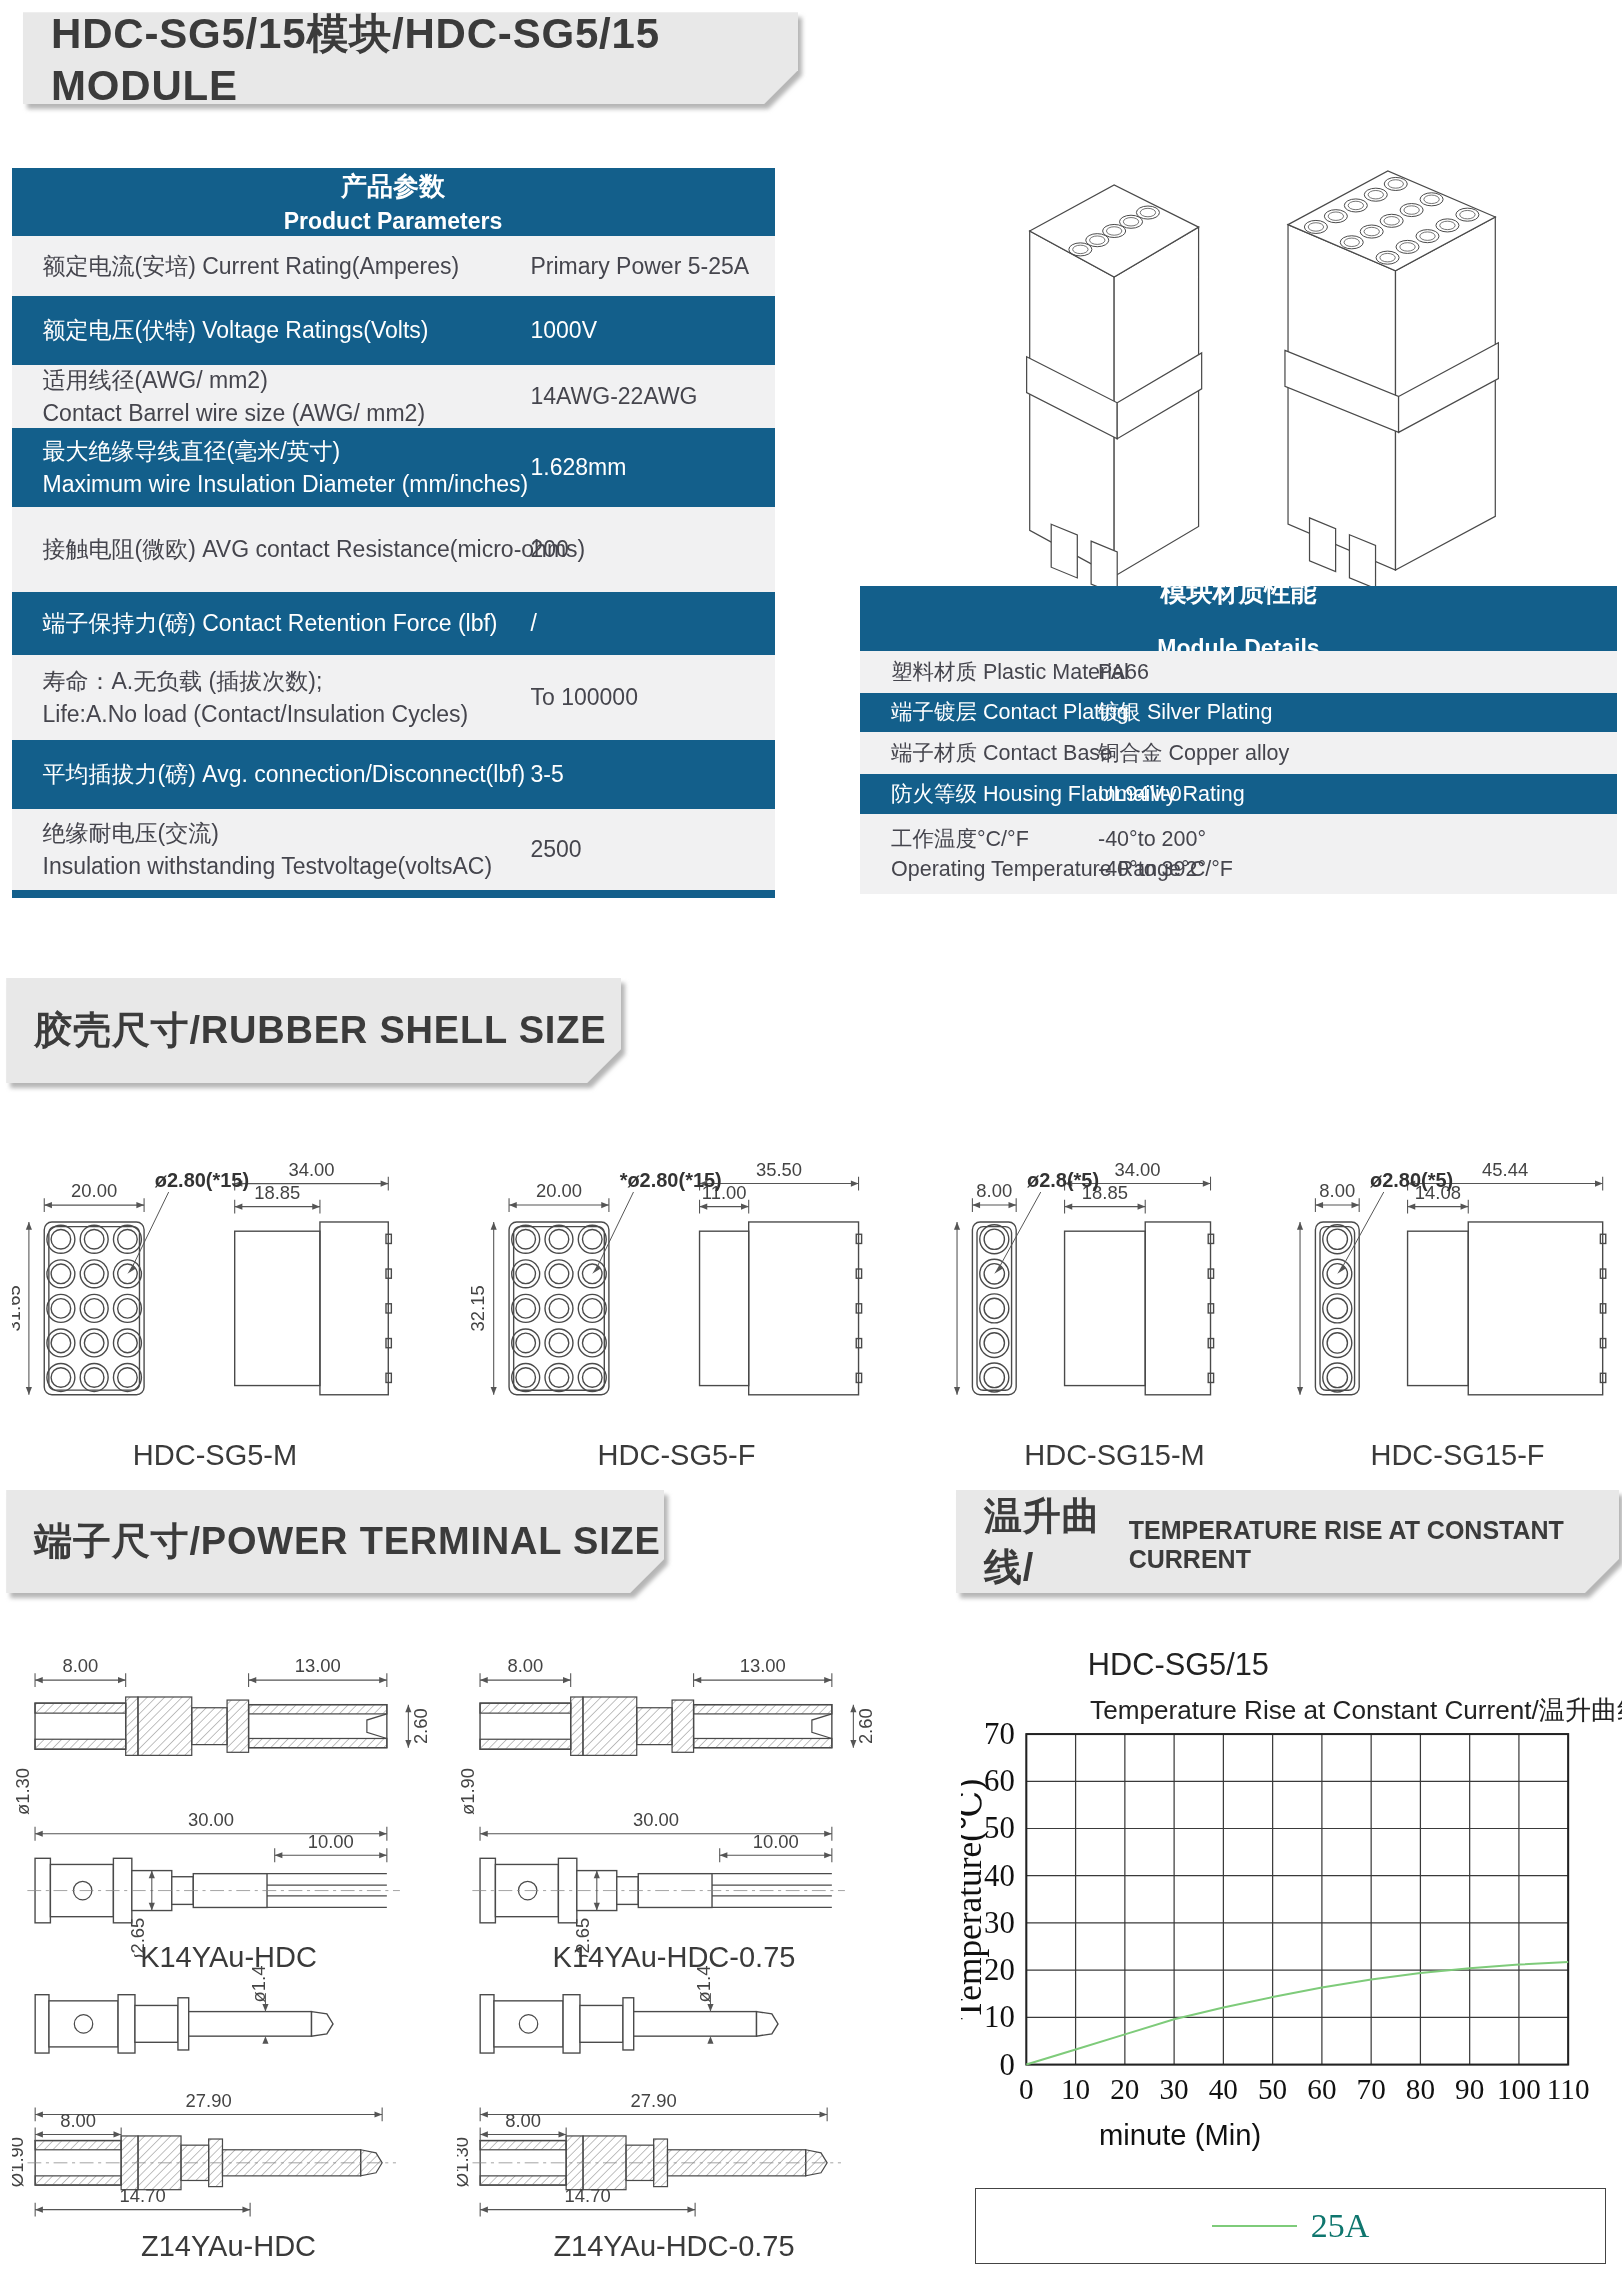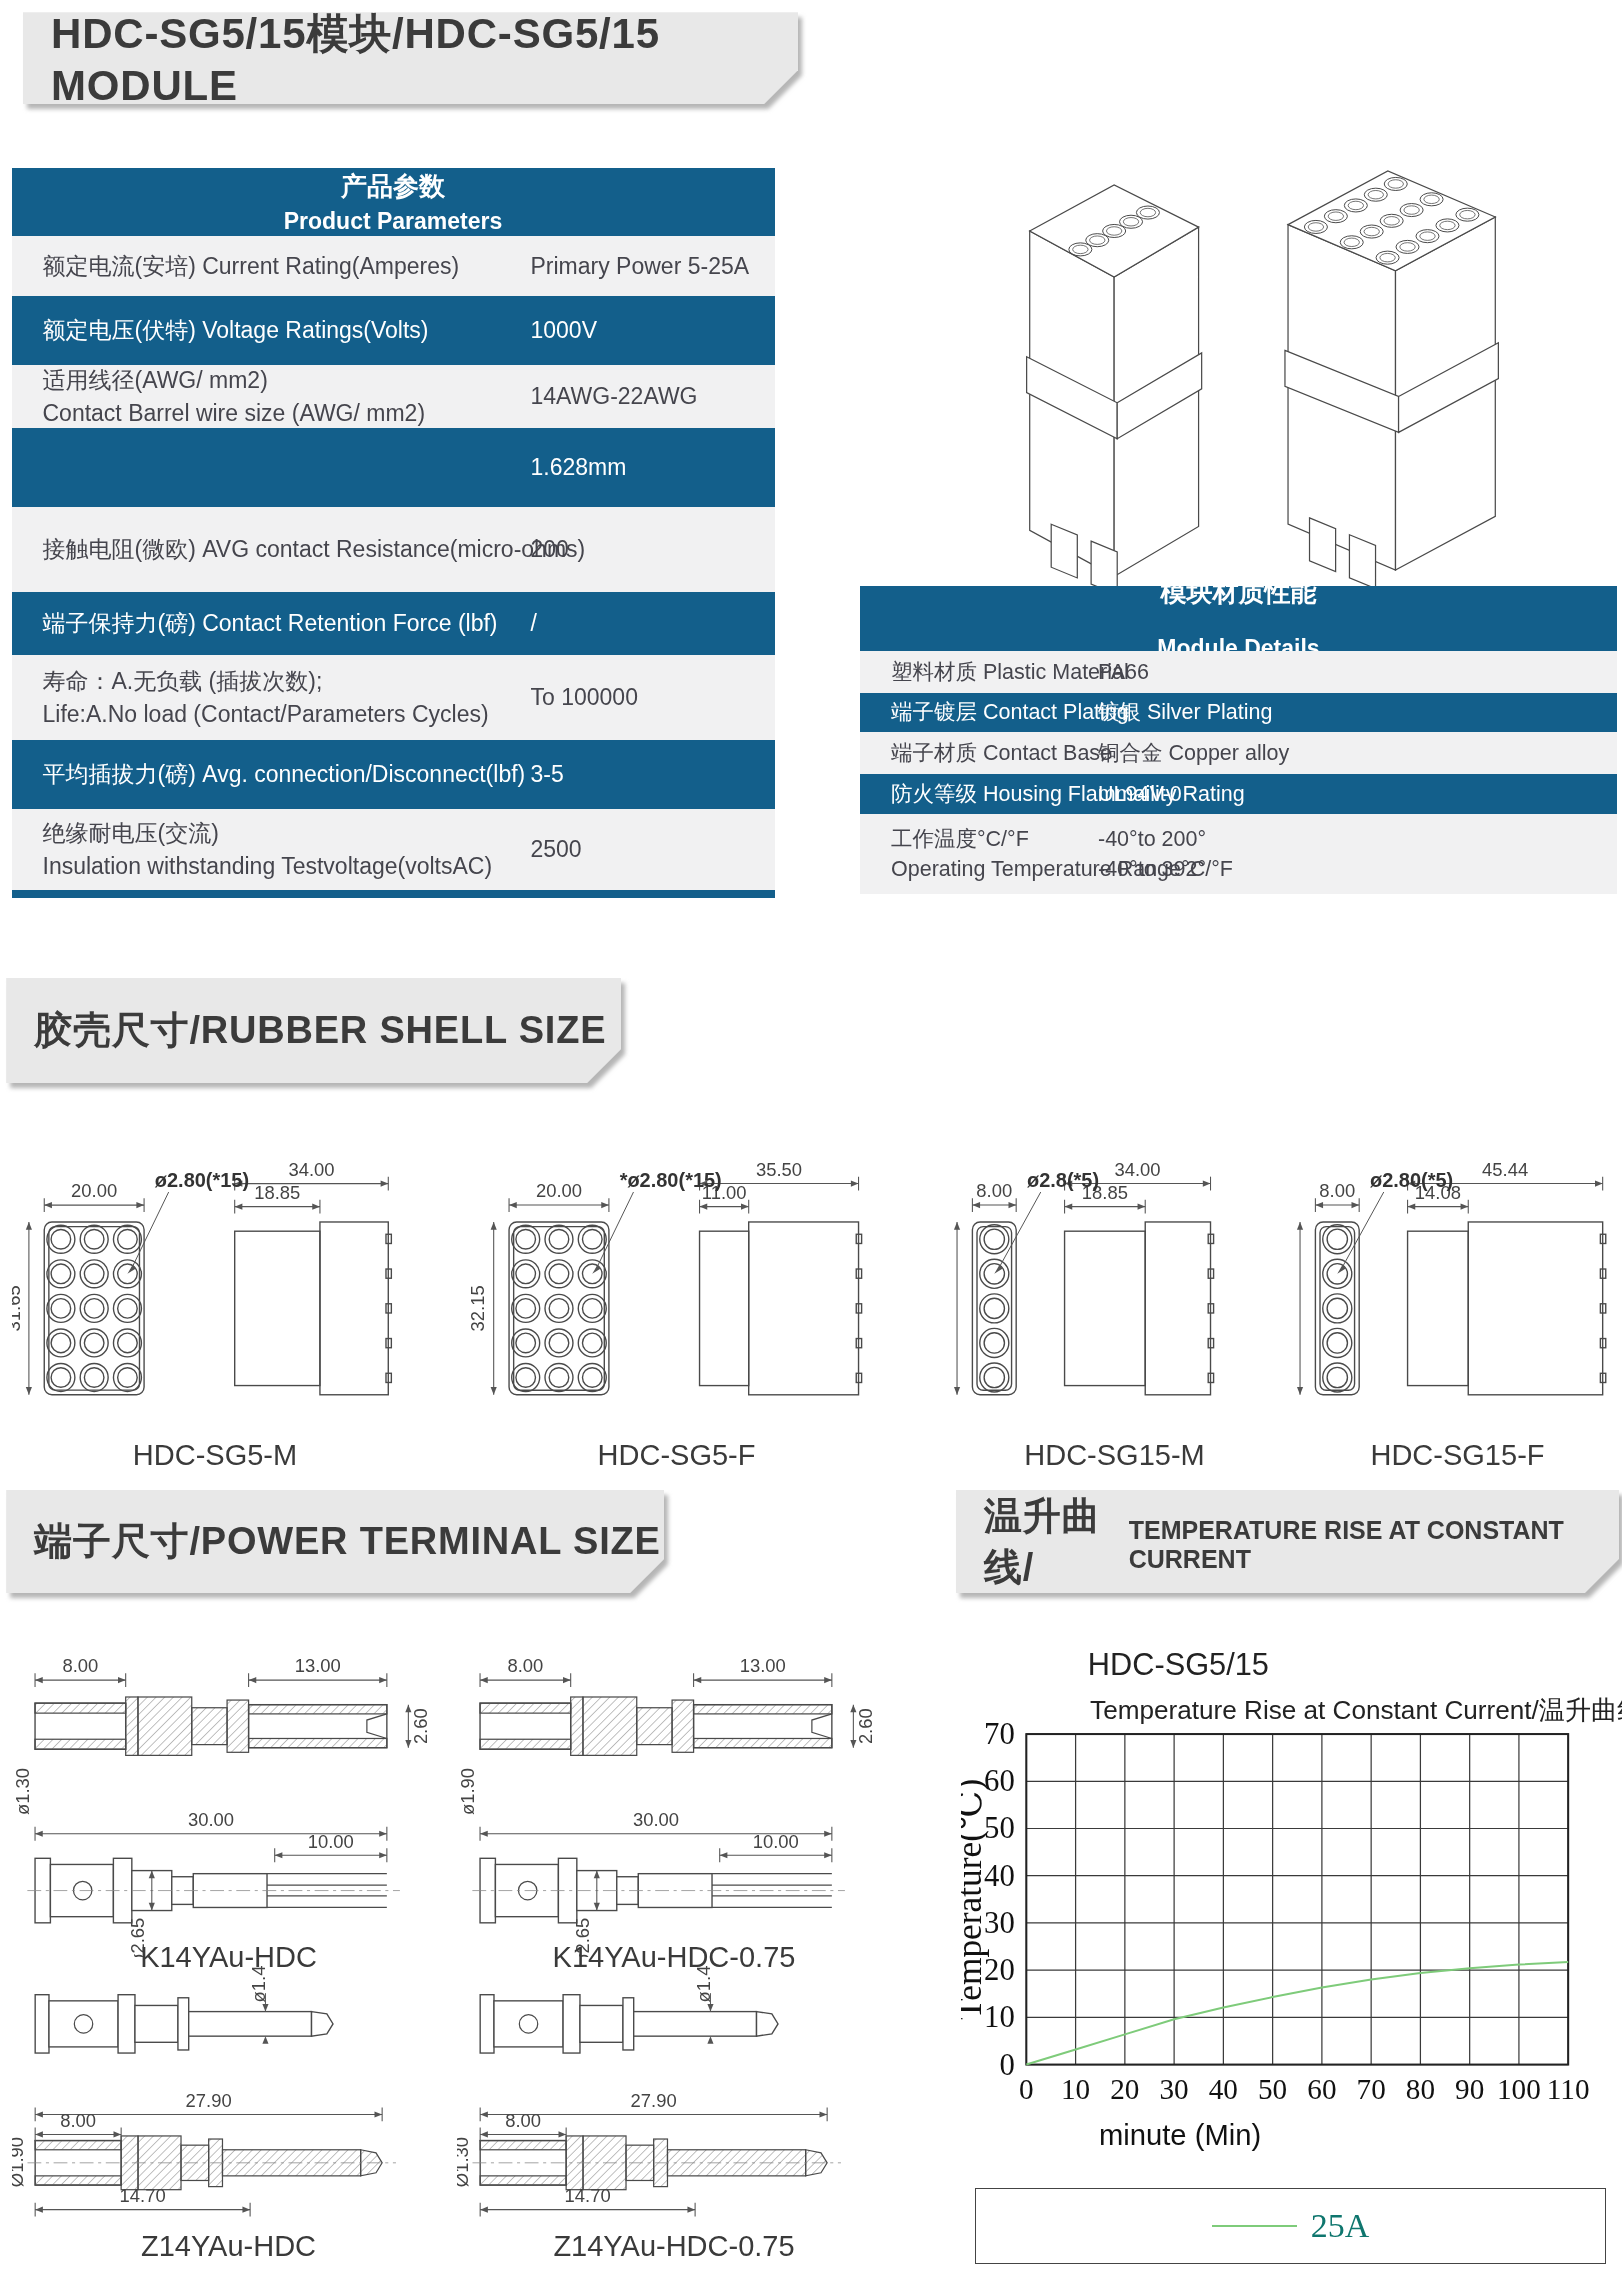--- a/index.html
+++ b/index.html
@@ -136,20 +136,24 @@
         <div class="trow light" style="height: 63px;">
           <div class="tlabel">
             <div>适用线径(AWG/ mm2)</div>
             <div>Contact Barrel wire size (AWG/ mm2)</div>
           </div>
           <div class="tvalue" style="left: 519px;">
             <div>14AWG-22AWG</div>
           </div>
         </div>
         <div class="trow dark" style="height: 79px;">
+          <div class="tlabel">
+            <div>最大绝缘导线直径(毫米/英寸)</div>
+            <div>Maximum wire Insulation Diameter (mm/inches)</div>
+          </div>
           <div class="tvalue" style="left: 519px;">
             <div>1.628mm</div>
           </div>
         </div>
         <div class="trow light" style="height: 85px;">
           <div class="tlabel">
             <div>接触电阻(微欧)  AVG contact Resistance(micro-ohms)</div>
           </div>
           <div class="tvalue" style="left: 519px;">
             <div>200</div>
@@ -159,21 +163,21 @@
           <div class="tlabel">
             <div>端子保持力(磅) Contact Retention Force (lbf)</div>
           </div>
           <div class="tvalue" style="left: 519px;">
             <div>/</div>
           </div>
         </div>
         <div class="trow light" style="height: 85px;">
           <div class="tlabel">
             <div>寿命：A.无负载 (插拔次数);</div>
-            <div>Life:A.No load (Contact/Parameters Cycles)</div>
+            <div>Life:A.No load (Contact/Insulation Cycles)</div>
           </div>
           <div class="tvalue" style="left: 519px;">
             <div>To 100000</div>
           </div>
         </div>
         <div class="trow dark" style="height: 69px;">
           <div class="tlabel">
             <div>平均插拔力(磅)  Avg. connection/Disconnect(lbf)</div>
           </div>
           <div class="tvalue" style="left: 519px;">

